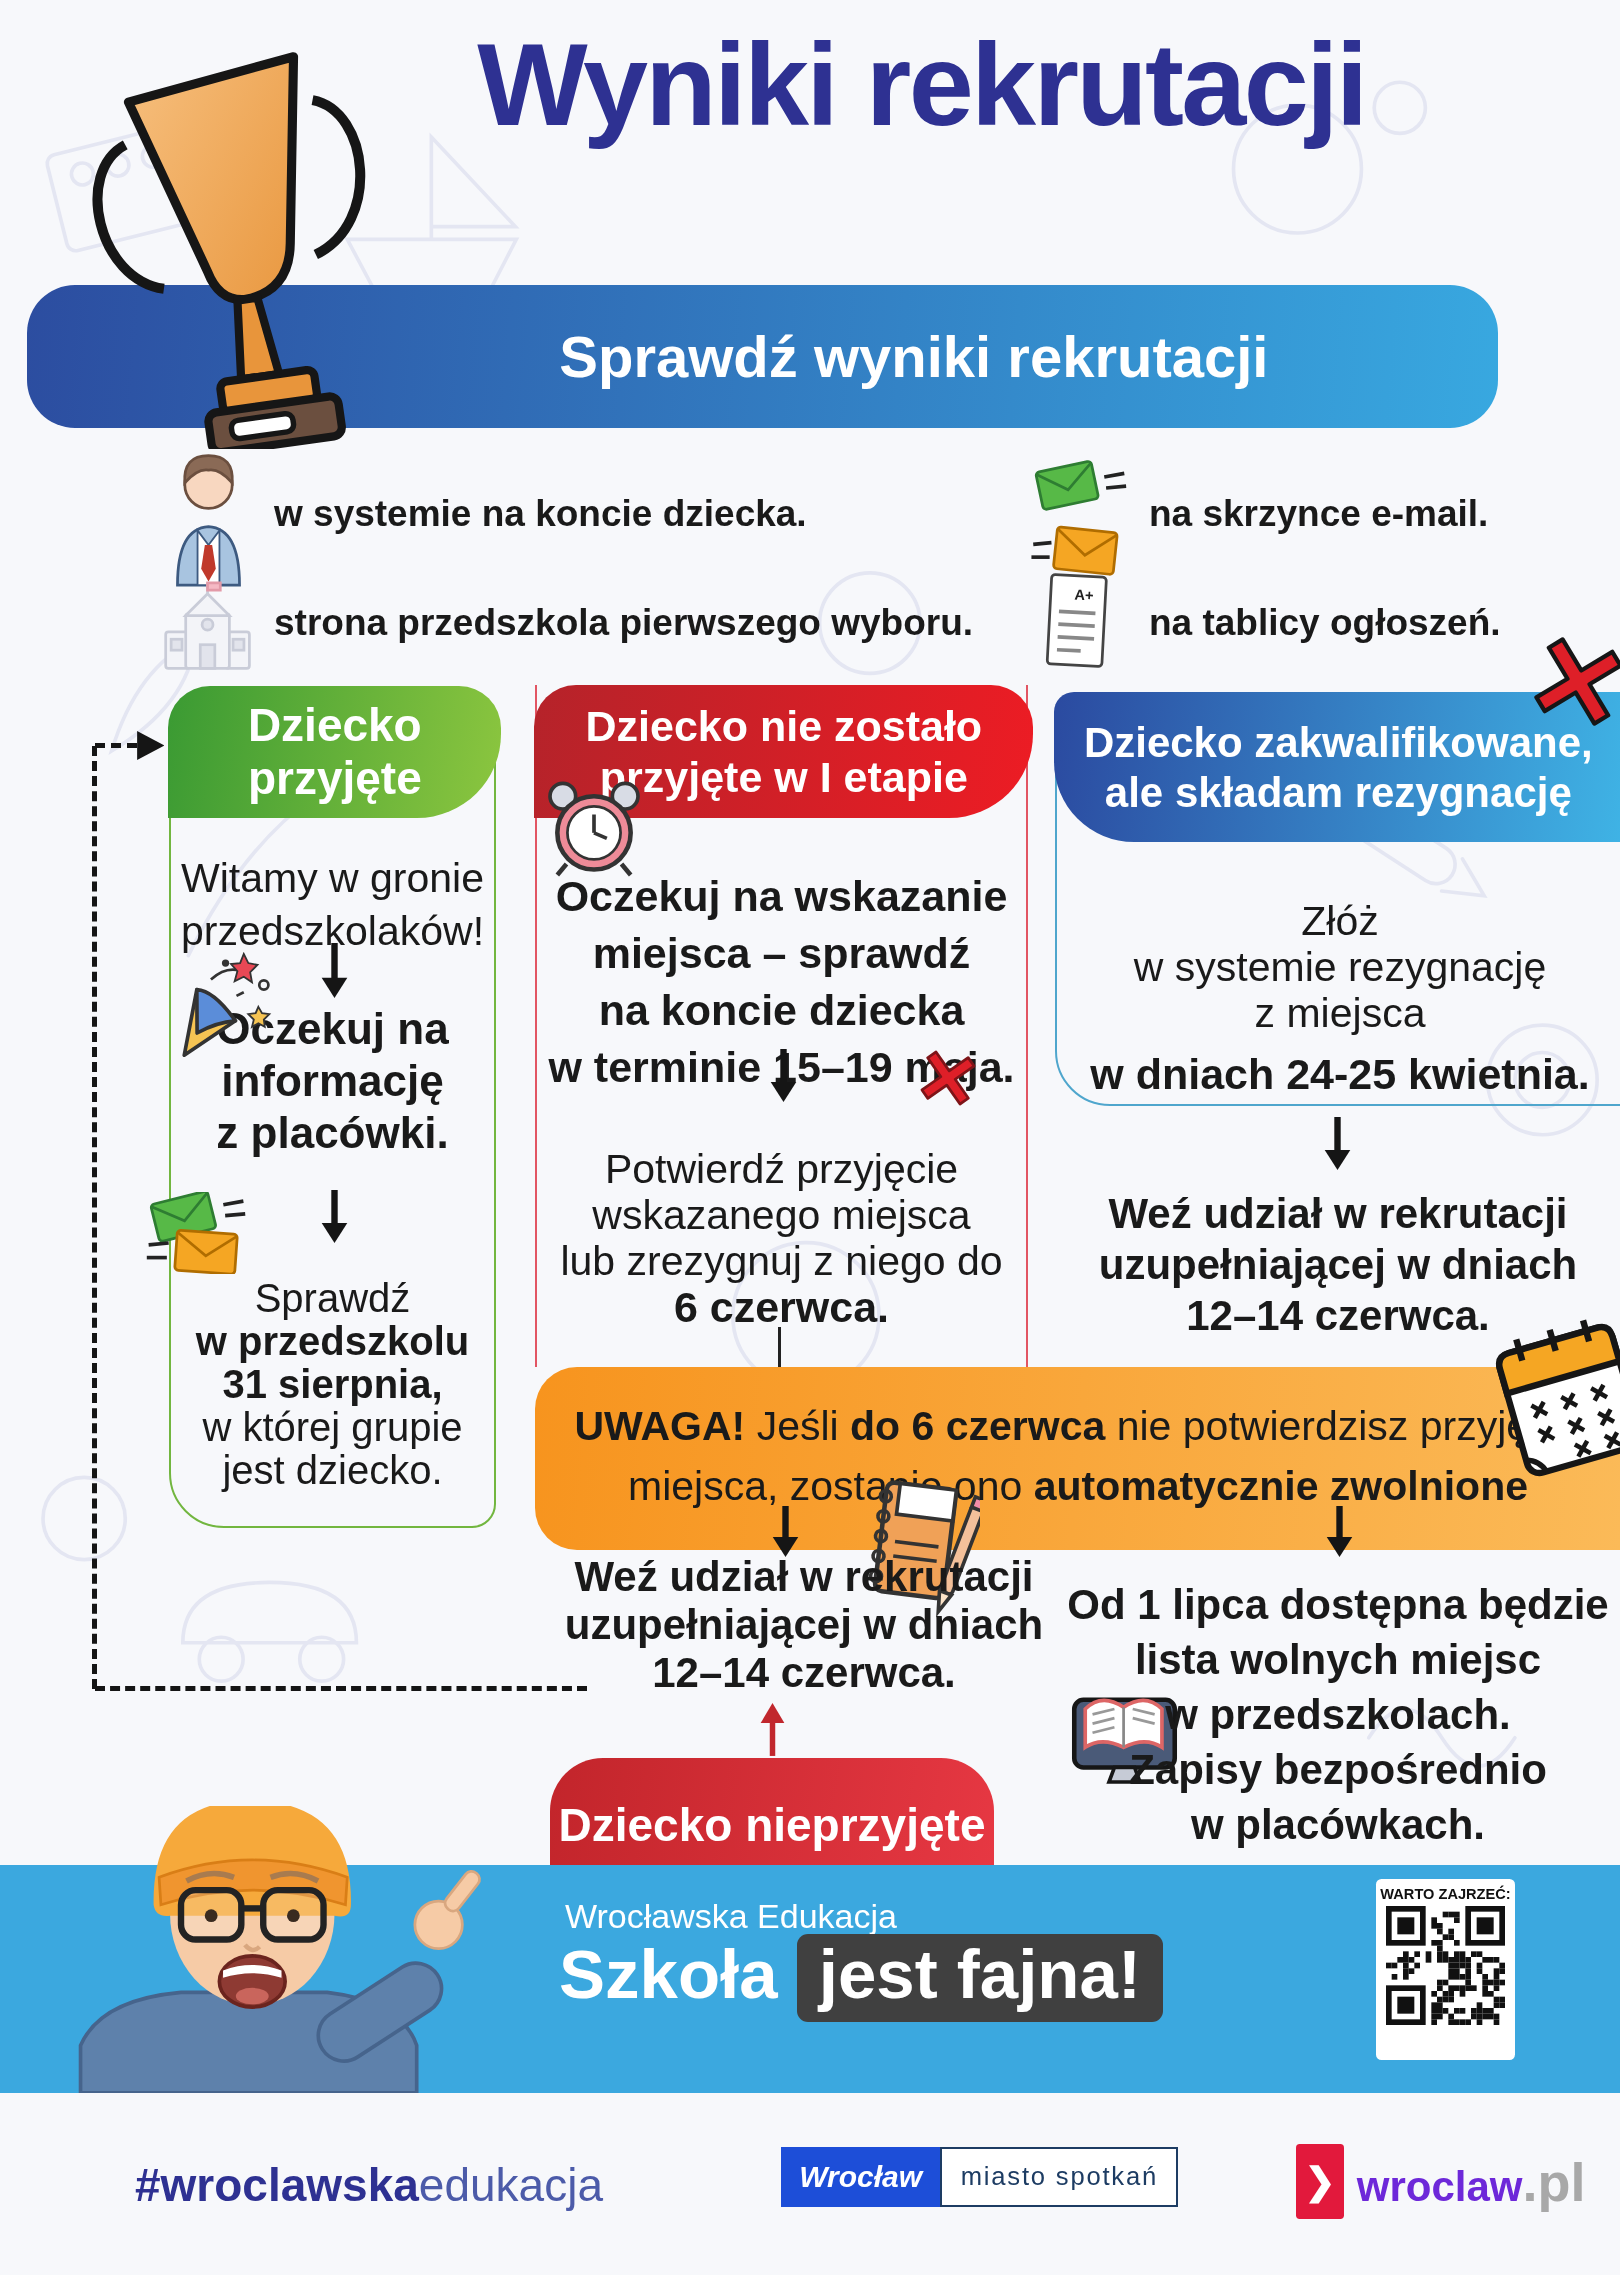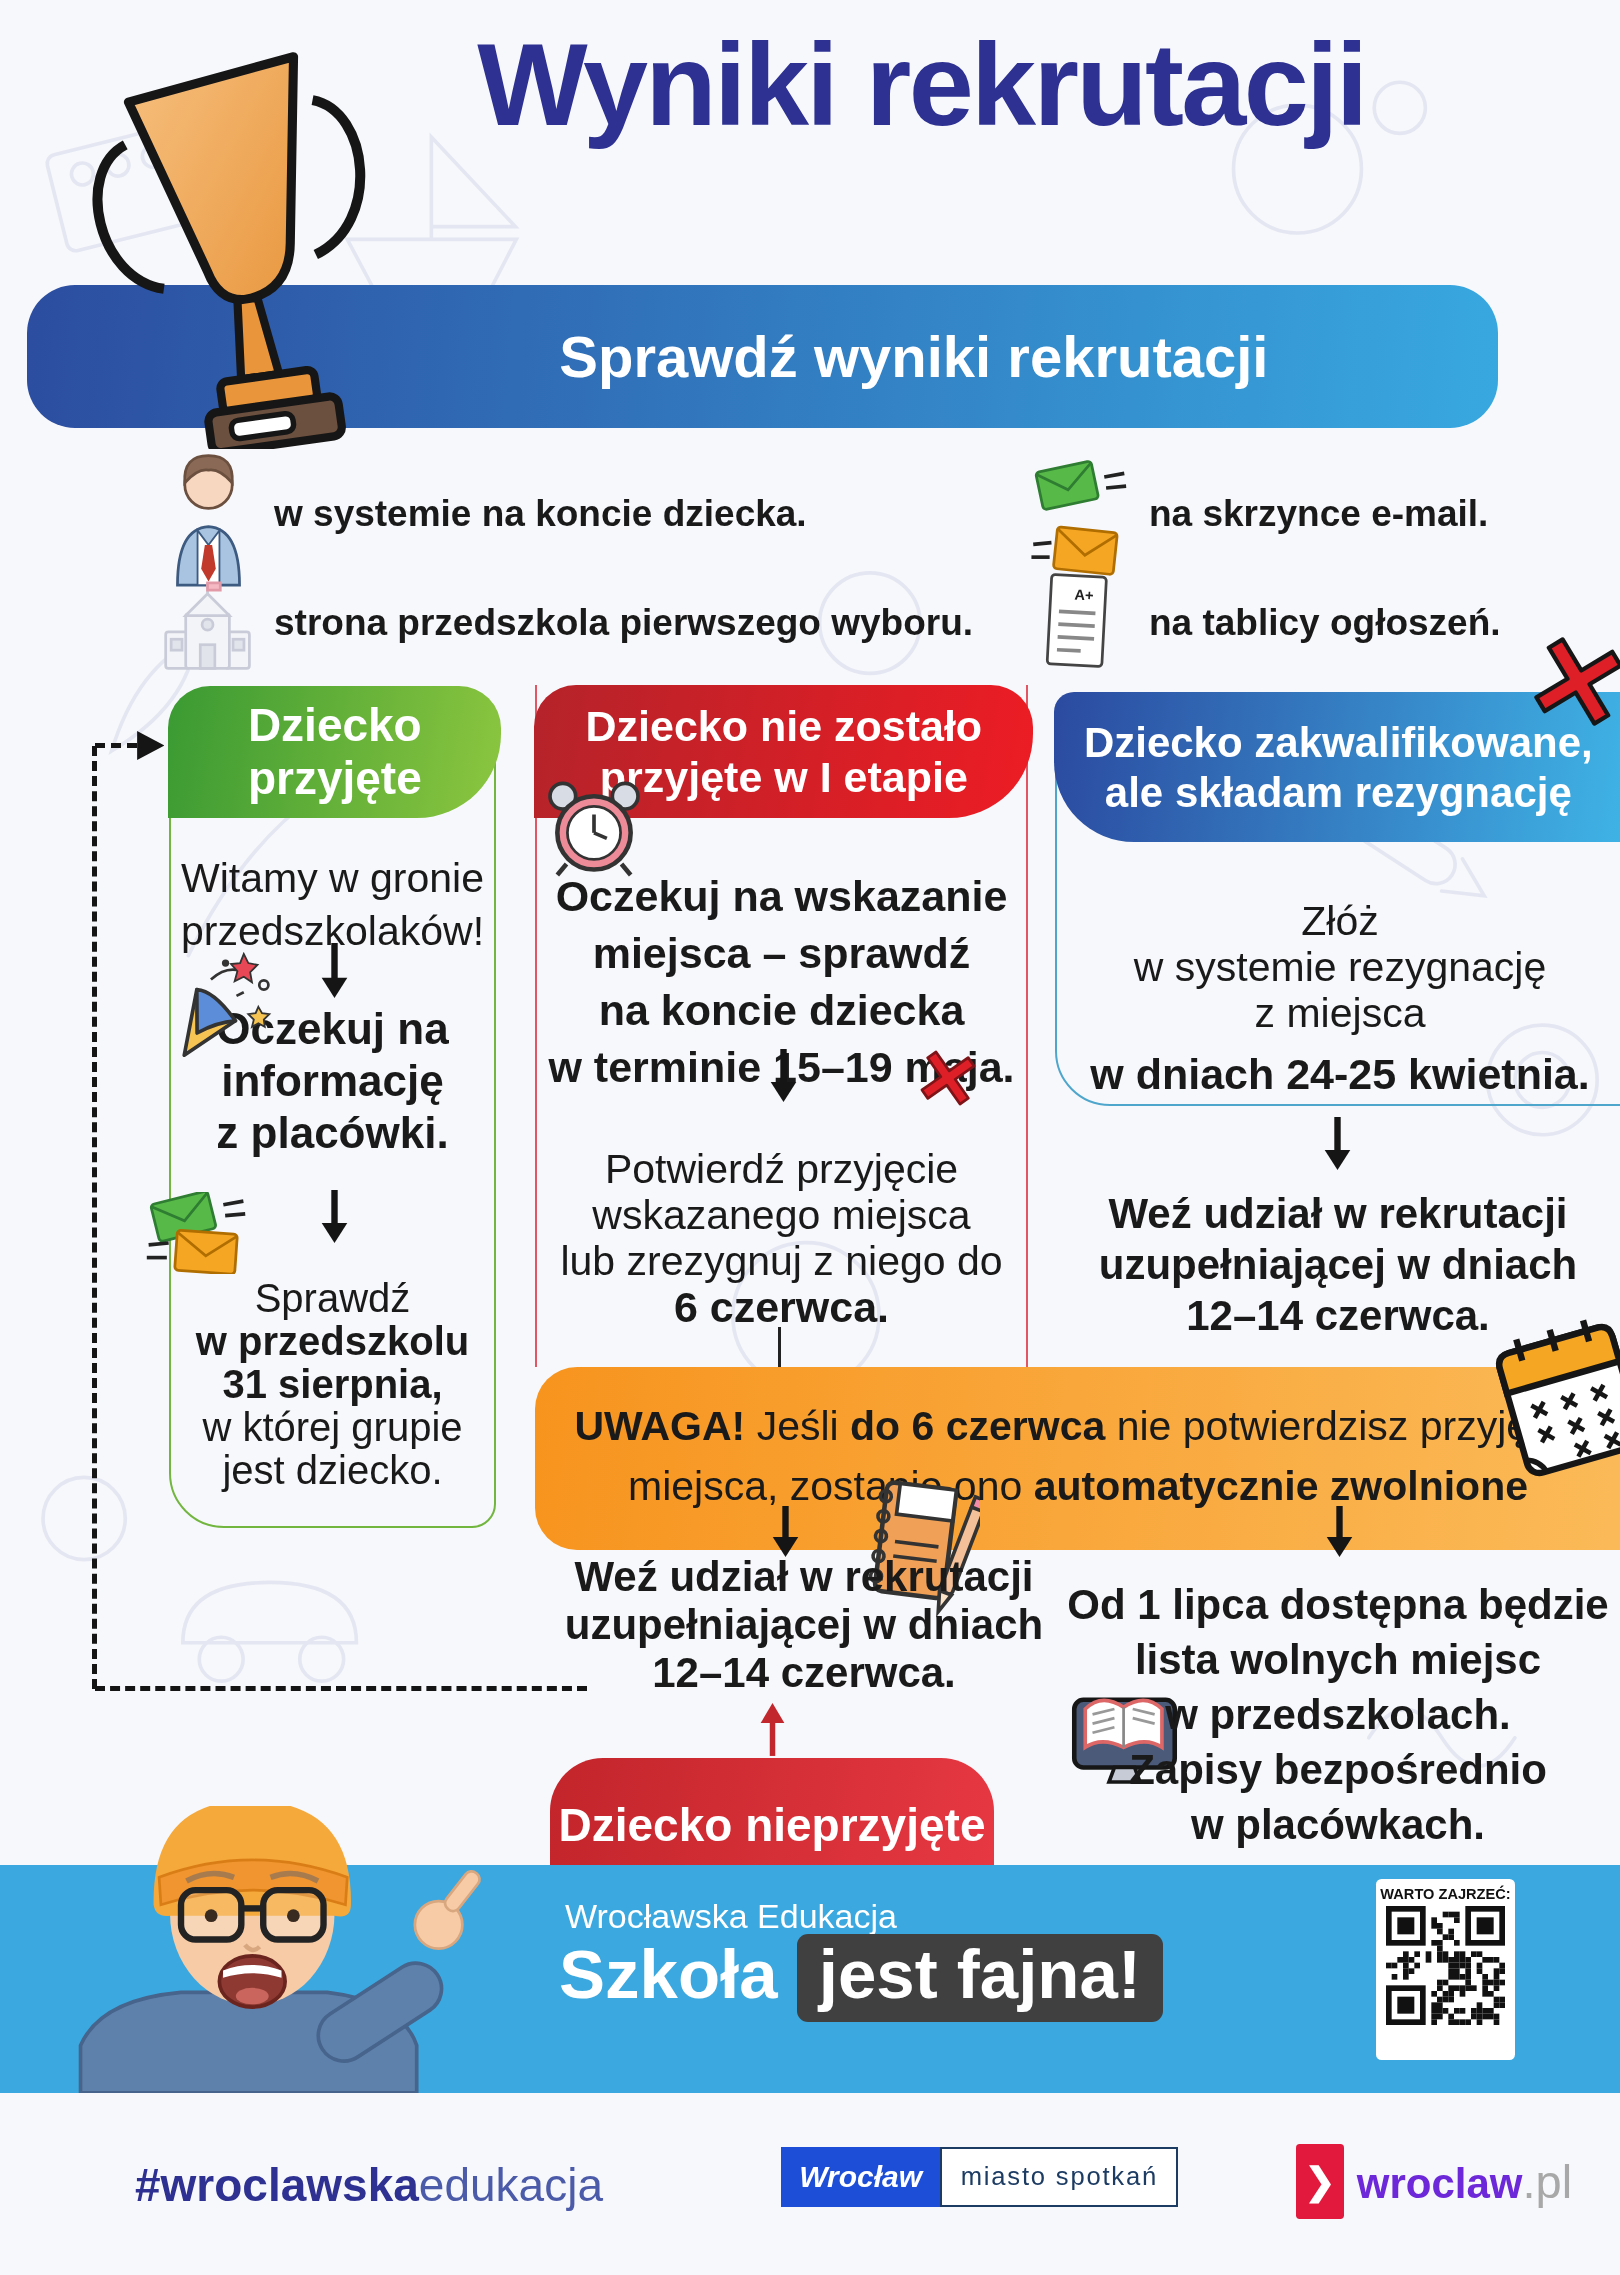--- a/index.html
+++ b/index.html
@@ -78,21 +78,21 @@
   .hashtag{left:135px;top:2158px;font-size:46px;z-index:3;}
   .hashtag .b{font-weight:800;color:#2E3192;}
   .hashtag .l{font-weight:400;color:#4C5BA9;}
   .citylogo{left:781px;top:2147px;display:flex;z-index:3;}
   .citylogo .c1{background:#1d4ed8;color:#fff;font-size:30px;font-weight:700;font-style:italic;padding:12.8px 18.3px;}
   .citylogo .c2{background:#fff;border:2.7px solid #1D3C63;color:#1D3C63;font-size:25.6px;letter-spacing:1.8px;padding:12.8px 18.3px;}
   .sitelogo{left:1296px;top:2144px;display:flex;align-items:center;gap:12.8px;z-index:3;}
   .sitelogo .rbox{width:48px;height:75px;background:#E2193C;border-radius:3.7px;display:flex;align-items:center;justify-content:center;
     color:#fff;font-size:37px;font-weight:700;}
   .sitelogo .nm{font-size:42px;font-weight:700;color:#6d28d9;}
-  .sitelogo .tld{font-size:47px;font-weight:400;color:#A8A8A8;}
+  .sitelogo .tld{font-size:54px;font-weight:700;color:#A8A8A8;}
 </style>
 </head>
 <body>
 
 <div class="poster">
 
   <svg class="abs" style="left:0;top:0;z-index:0;" width="1621" height="2275" viewBox="0 0 1774 2490">
     <g fill="none" stroke="#E4E6F2" stroke-width="4" stroke-linecap="round">
       <circle cx="1420" cy="185" r="70"></circle>
         <circle cx="1532" cy="118" r="28"></circle>

